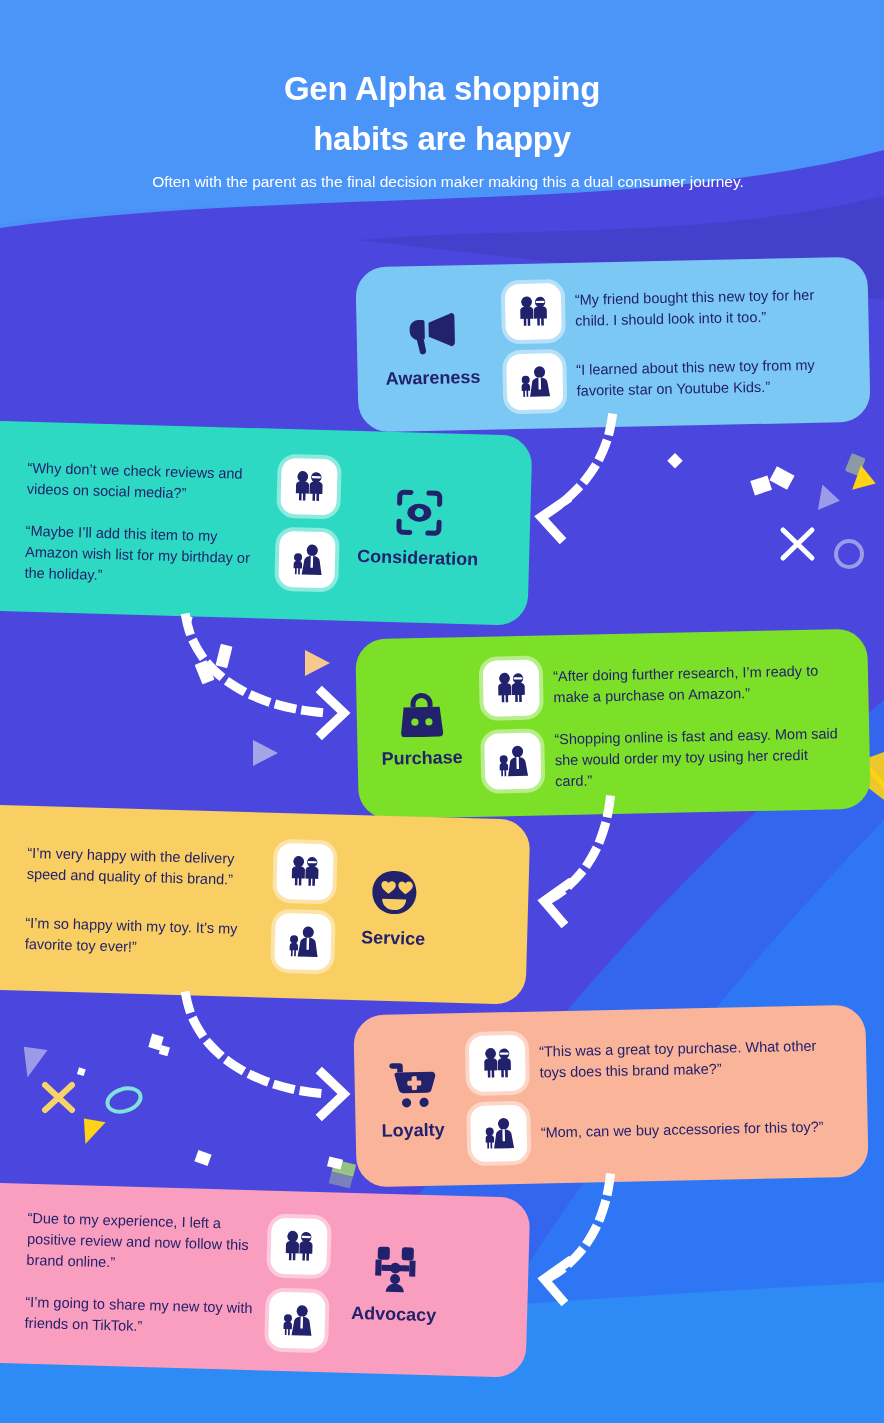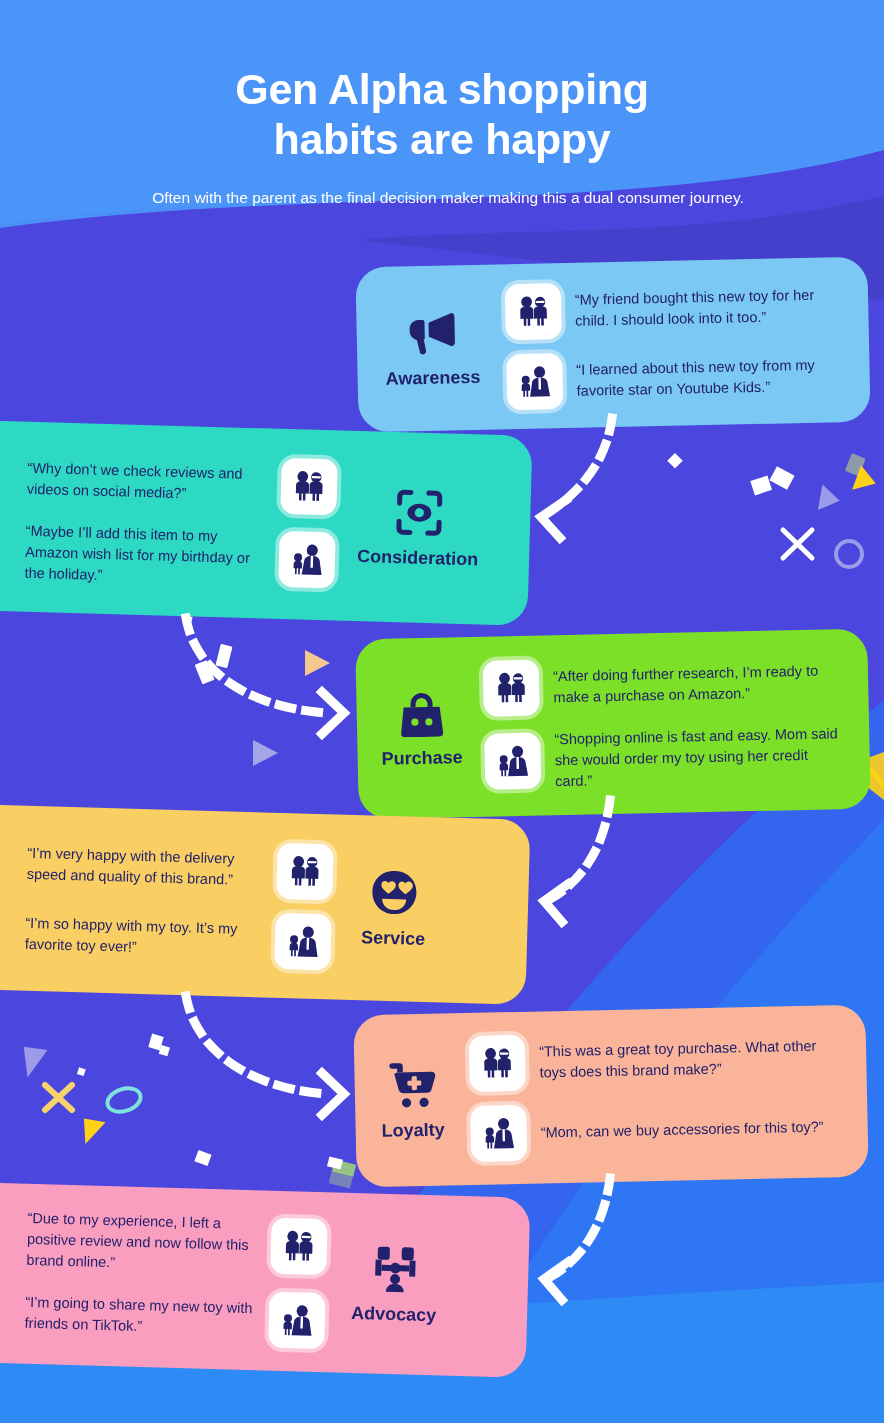--- a/index.html
+++ b/index.html
@@ -15,25 +15,25 @@
   
   .bg-svg { position:absolute; inset:0; width:884px; height:1423px; }
 
   
   .header {
     position:absolute; top:0; left:0; width:884px; height:232px;
     z-index:5; text-align:center; color:#ffffff;
   }
   .title {
     margin-top:64px;
-    font-size:43px; line-height:50px; font-weight:bold;
+    font-size:33px; line-height:50px; font-weight:bold;
     letter-spacing:-0.3px;
   }
   .subtitle {
-    margin-top:24px; font-size:15.5px; font-weight:normal; line-height:20px;padding-left:12px;
+    margin-top:8px; font-size:15.5px; font-weight:normal; line-height:20px;padding-left:12px;
   }
 
   
   .card {
     position:absolute;
     border-radius:30px;
     display:flex;
     align-items:center;
     z-index:6;
   }

